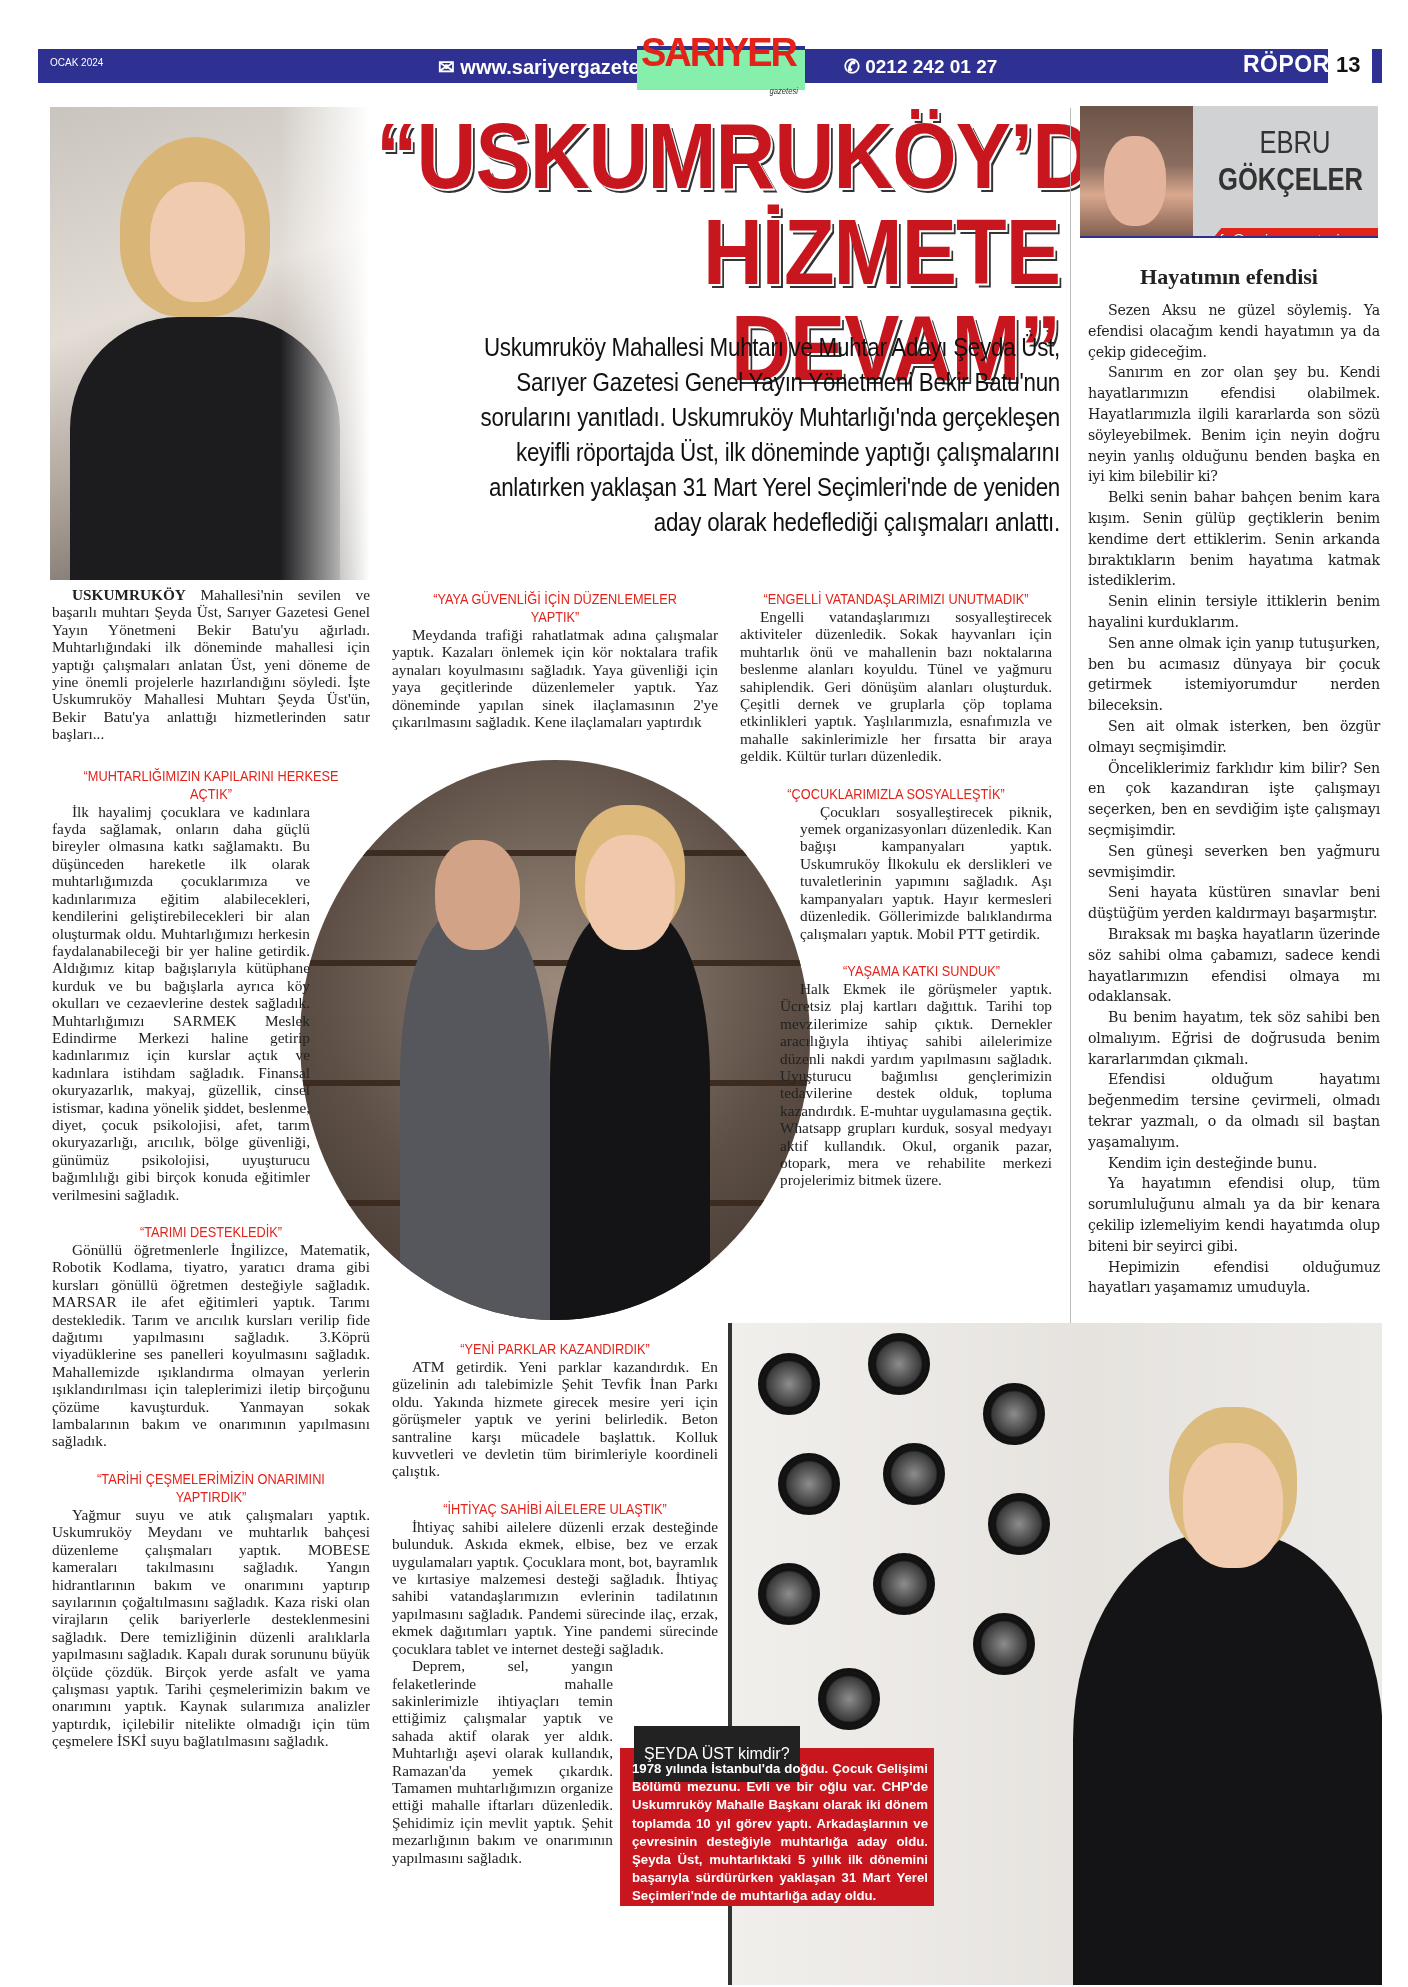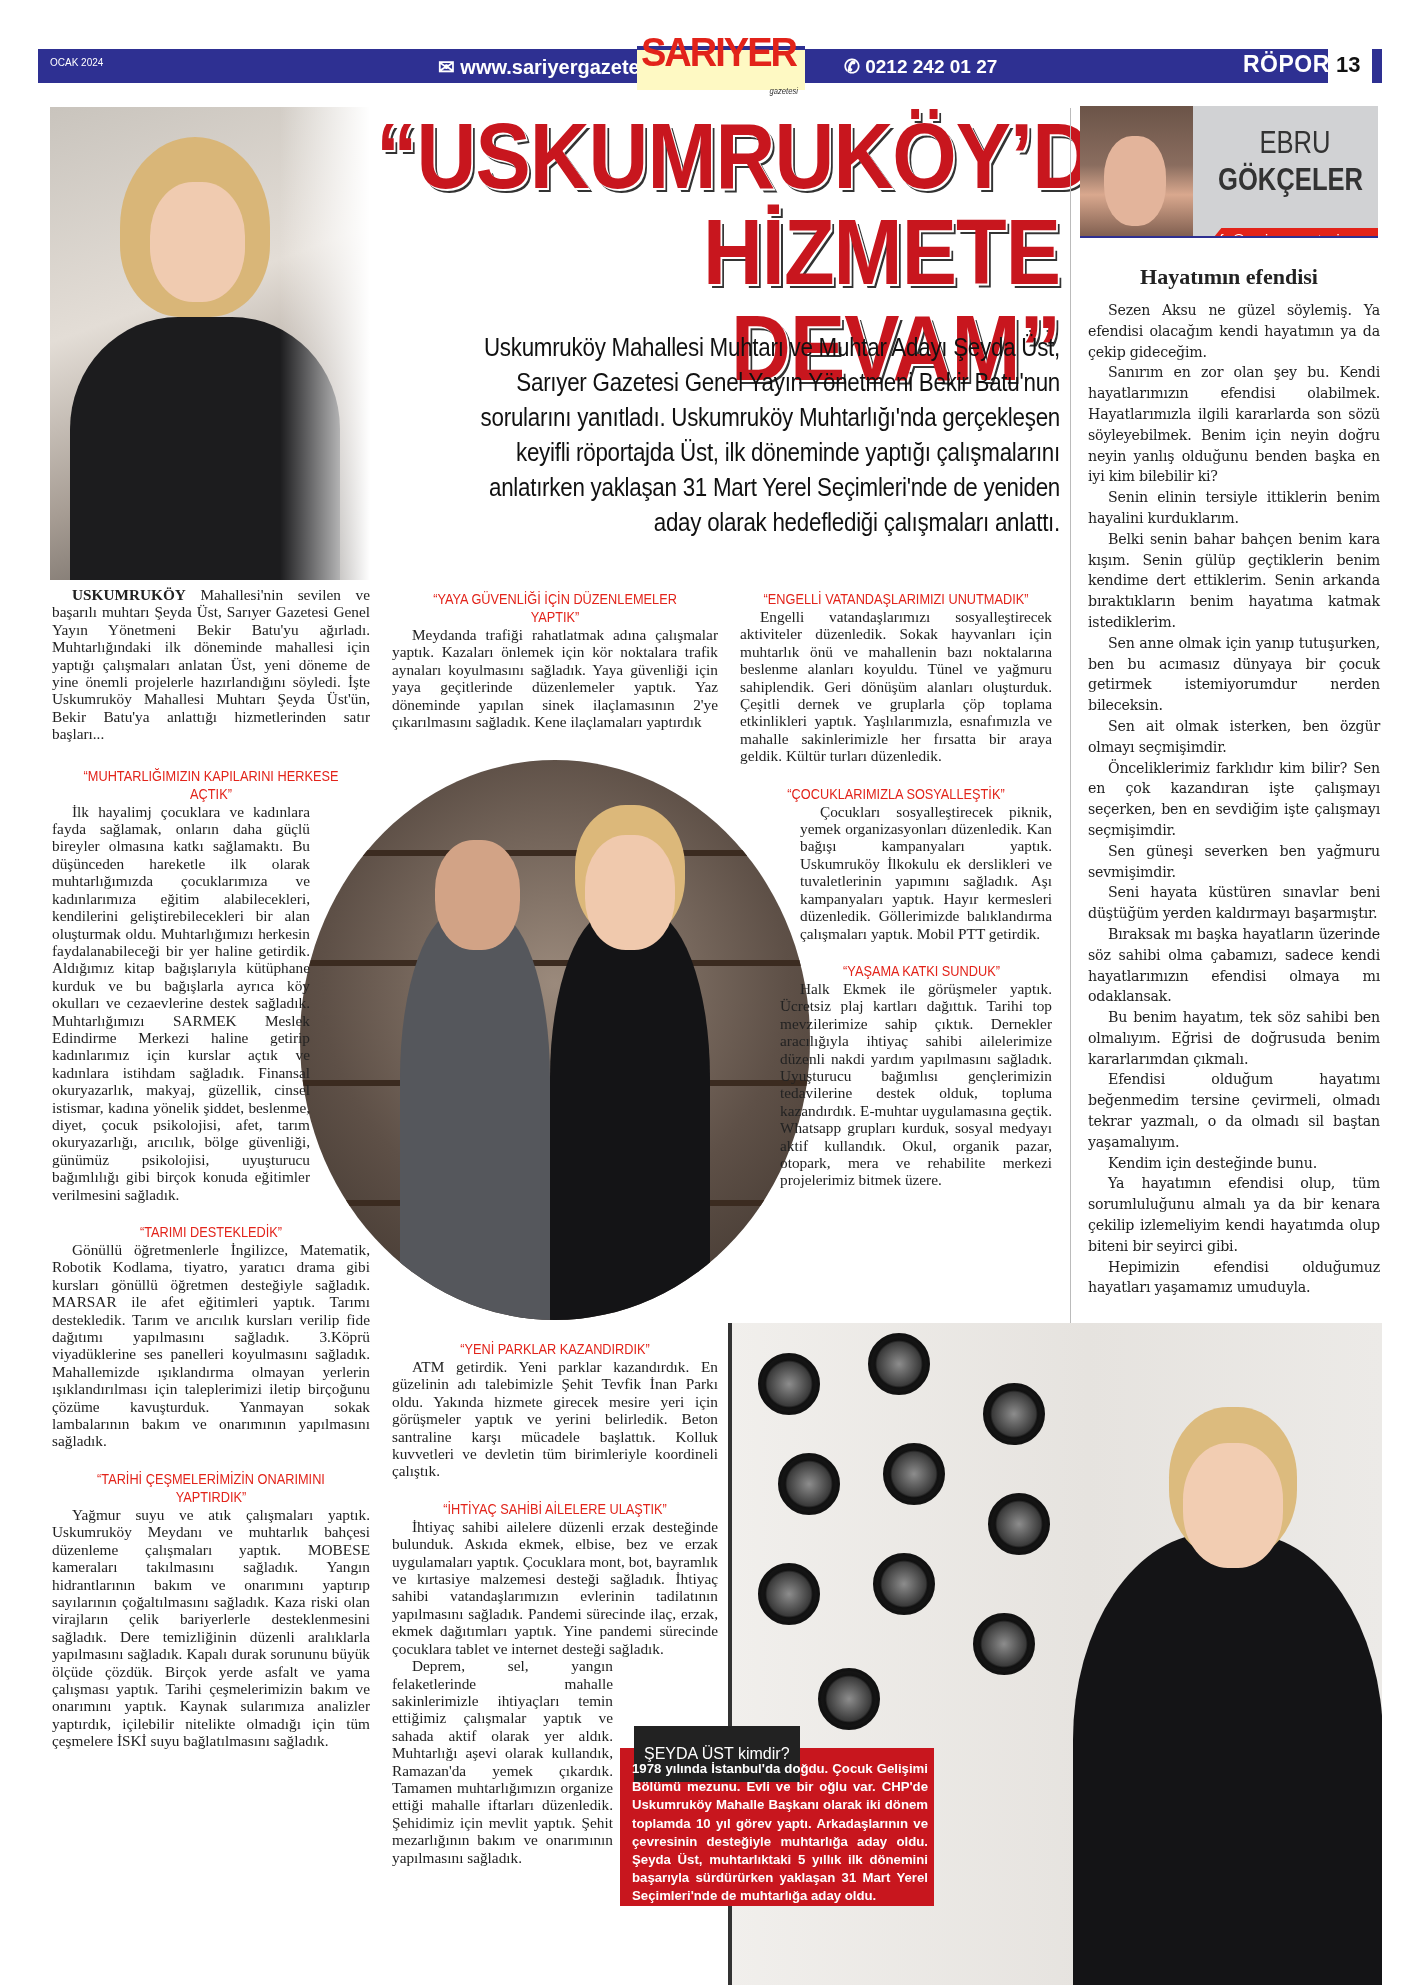--- a/index.html
+++ b/index.html
@@ -6,21 +6,21 @@
   body { width: 1408px; height: 1987px; background: #fff; position: relative; overflow: hidden; font-family: "Liberation Serif", serif; color: #222; }
   .abs { position: absolute; }
   
   .topbar { left: 38px; top: 49px; width: 1290px; height: 34px; background: #2e3092; }
   .topbar .date { position: absolute; left: 12px; top: 8px; color: #fff; font-family: "Liberation Sans", sans-serif; font-size: 10px; }
   .topbar .web { position: absolute; left: 400px; top: 6px; color: #fff; font-family: "Liberation Sans", sans-serif; font-size: 20px; font-weight: bold; }
   .topbar .phone { position: absolute; left: 806px; top: 6px; color: #fff; font-family: "Liberation Sans", sans-serif; font-size: 19px; font-weight: bold; }
   .topbar .section { position: absolute; left: 1205px; top: 2px; color: #fff; font-family: "Liberation Sans", sans-serif; font-size: 23px; font-weight: bold; letter-spacing: 0.5px; }
   .pagenum { left: 1330px; top: 49px; width: 42px; height: 34px; background:#fff; font-family:"Liberation Sans",sans-serif; font-size: 22px; font-weight: bold; color:#111; padding:3px 0 0 6px;}
   .pagebar { left: 1372px; top: 49px; width: 10px; height: 34px; background:#2e3092; }
-  .logo { left: 637px; top: 46px; width: 168px; height: 44px; background: #fef9c3; }
+  .logo { left: 637px; top: 46px; width: 168px; height: 44px; background: #86efac; }
   .logo .txt { position:absolute; left:4px; top:-2px; font-family:"Liberation Sans",sans-serif; font-weight:bold; font-size:38px; color:#e2231a; letter-spacing:-2px; transform:scaleY(1.05); }
   .logo .sub { position:absolute; right:4px; top:36px; font-size:9px; font-style:italic; color:#333; }
   .logo .topline { position:absolute; left:0; top:0; width:168px; height:4px; background:#2e3092; }
 
   
   .mainphoto { left: 50px; top: 107px; width: 320px; height: 473px; background: linear-gradient(160deg,#c9c4bd 0%,#e3ddd6 40%,#a69c93 70%,#5a544f 100%); overflow:hidden; }
   .mainphoto .hair { position:absolute; left:70px; top:30px; width:150px; height:180px; border-radius:50% 50% 40% 40%; background:#d9b678; }
   .mainphoto .face { position:absolute; left:100px; top:75px; width:95px; height:120px; border-radius:45%; background:#f0cbb0; }
   .mainphoto .body { position:absolute; left:20px; top:210px; width:270px; height:280px; border-radius:40% 40% 0 0; background:#1c1c1e; }
   .mainphoto .fade { position:absolute; right:0; top:0; width:90px; height:473px; background:linear-gradient(90deg,rgba(255,255,255,0),#fff); }
@@ -105,22 +105,22 @@
       <div class="f"></div>
     </div>
   <div class="first">EBRU</div>
   <div class="last">GÖKÇELER</div>
   <div class="mail">info@sariyergazetesi.com</div>
 </div>
 <div class="abs coltitle">Hayatımın efendisi</div>
 <div class="abs colbody">
   <p>Sezen Aksu ne güzel söylemiş. Ya efendisi olacağım kendi hayatımın ya da çekip gideceğim.</p>
   <p>Sanırım en zor olan şey bu. Kendi hayatlarımızın efendisi olabilmek. Hayatlarımızla ilgili kararlarda son sözü söyleyebilmek. Benim için neyin doğru neyin yanlış olduğunu benden başka en iyi kim bilebilir ki?</p>
+  <p>Belki senin bahar bahçen benim kara kışım. Senin gülüp geçtiklerin benim kendime dert ettiklerim. Senin arkanda bıraktıkların benim hayatıma katmak istediklerim.</p>
   <p>Senin elinin tersiyle ittiklerin benim hayalini kurduklarım.</p>
-  <p>Belki senin bahar bahçen benim kara kışım. Senin gülüp geçtiklerin benim kendime dert ettiklerim. Senin arkanda bıraktıkların benim hayatıma katmak istediklerim.</p>
   <p>Sen anne olmak için yanıp tutuşurken, ben bu acımasız dünyaya bir çocuk getirmek istemiyorumdur nerden bileceksin.</p>
   <p>Sen ait olmak isterken, ben özgür olmayı seçmişimdir.</p>
   <p>Önceliklerimiz farklıdır kim bilir? Sen en çok kazandıran işte çalışmayı seçerken, ben en sevdiğim işte çalışmayı seçmişimdir.</p>
   <p>Sen güneşi severken ben yağmuru sevmişimdir.</p>
   <p>Seni hayata küstüren sınavlar beni düştüğüm yerden kaldırmayı başarmıştır.</p>
   <p>Bıraksak mı başka hayatların üzerinde söz sahibi olma çabamızı, sadece kendi hayatlarımızın efendisi olmaya mı odaklansak.</p>
   <p>Bu benim hayatım, tek söz sahibi ben olmalıyım. Eğrisi de doğrusuda benim kararlarımdan çıkmalı.</p>
   <p>Efendisi olduğum hayatımı beğenmedim tersine çevirmeli, olmadı tekrar yazmalı, o da olmadı sil baştan yaşamalıyım.</p>
   <p>Kendim için desteğinde bunu.</p>
   <p>Ya hayatımın efendisi olup, tüm sorumluluğunu almalı ya da bir kenara çekilip izlemeliyim kendi hayatımda olup biteni bir seyirci gibi.</p>

